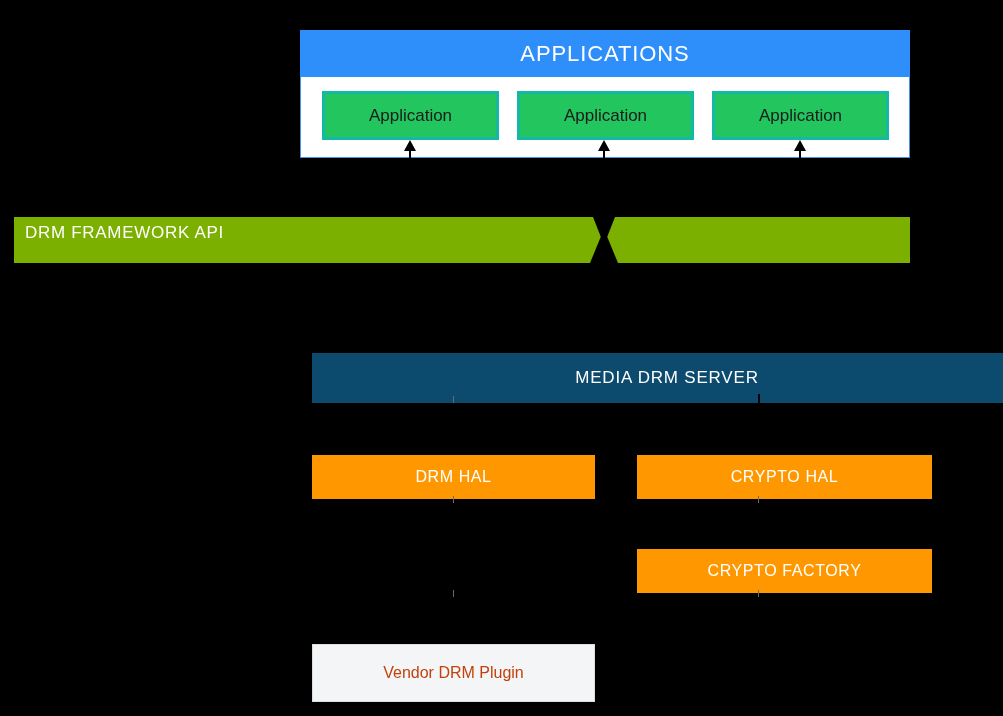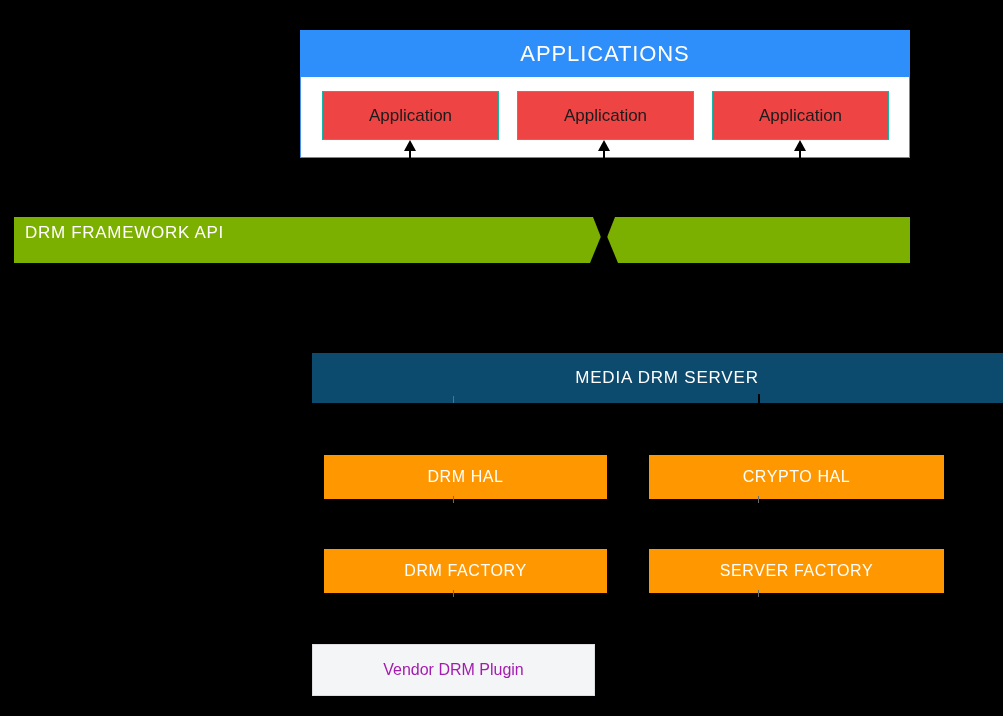--- a/index.html
+++ b/index.html
@@ -53,22 +53,22 @@
     font-size: 22px;
     letter-spacing: 0.9px;
     font-weight: 400;
     display: flex;
     align-items: center;
     justify-content: center;
   }
   .app-box {
     top: 91px;
     height: 49px;
-    background: #ef4444;
-    border: 1px solid #14b8a6;
+    background: #22c55e;
+    border: 3px solid #14b8a6;
     color: #1b1b1b;
     font-size: 17px;
     font-weight: 400;
   }
   .app-box.a1 { left: 322px; width: 177px; }
   .app-box.a2 { left: 517px; width: 177px; }
   .app-box.a3 { left: 712px; width: 177px; }
 
   
   .fw-bar {
@@ -102,33 +102,32 @@
     color: #ffffff;
     font-size: 17px;
     letter-spacing: 0.8px;
   }
   .hal-box, .fac-box {
     height: 44px;
     background: #ff9800;
     color: #ffffff;
     font-size: 16px;
     letter-spacing: 0.6px;
-    margin-left: 12px;
   }
   .col-l { left: 312px; width: 283px; }
   .col-r { left: 637px; width: 295px; }
   .row-hal { top: 455px; }
   .row-fac { top: 549px; }
 
   .plug-box {
     top: 644px;
-    height: 52px;
+    height: 58px;
     background: #f4f5f6;
     border: 1px solid #dbdfe0;
-    color: #a21caf;
+    color: #c2410c;
     font-size: 16px;
   }
 
   
   .vline {
     position: absolute;
     background: #000000;
     width: 2px;
   }
   .arrow-up, .arrow-down {
@@ -212,21 +211,20 @@
 
   <div class="stub-faint" style="left:453px; top:396px;"></div>
   <div class="stub" style="left:758px; top:394px;"></div>
 
   <div class="box hal-box col-l row-hal">DRM HAL</div>
   <div class="box hal-box col-r row-hal">CRYPTO HAL</div>
 
   <div class="stub-faint" style="left:453px; top:496px;"></div>
   <div class="stub-faint" style="left:758px; top:496px;"></div>
 
-  <div class="box fac-box col-l row-fac">DRM FACTORY</div>
-  <div class="box fac-box col-r row-fac">SERVER FACTORY</div>
+  <div class="box fac-box col-r row-fac">CRYPTO FACTORY</div>
 
   <div class="stub-faint" style="left:453px; top:590px;"></div>
   <div class="stub-faint" style="left:758px; top:590px;"></div>
 
   <div class="box plug-box col-l">Vendor DRM Plugin</div>
 
 </div>
 
 </body></html>

